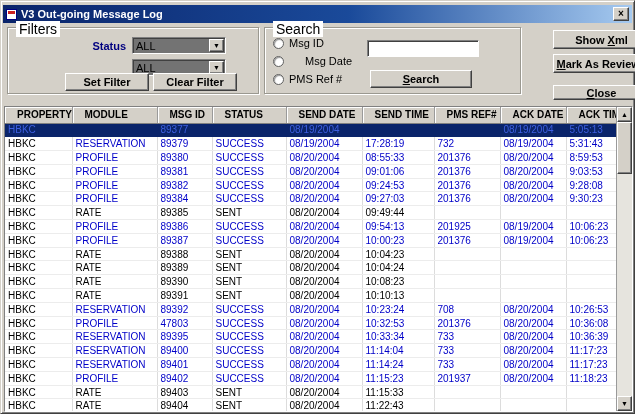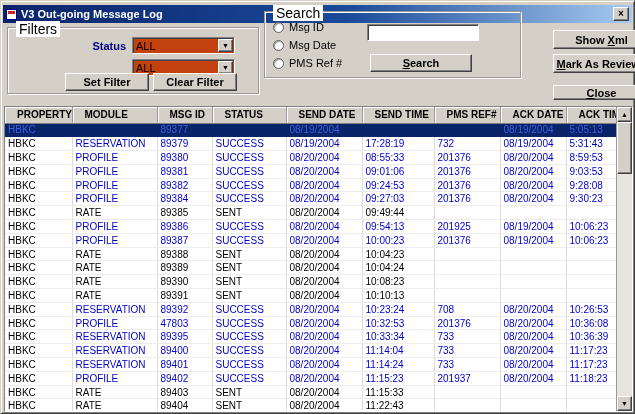--- a/index.html
+++ b/index.html
@@ -39,32 +39,32 @@
   .groupbox {
     position:absolute;
     border:1px solid #9a9890;
     box-shadow: inset 1px 1px 0 #ffffff, 1px 1px 0 #ffffff;
   }
   .group-label {
     position:absolute; top:-7px; left:8px; background:#ffffff;
     padding:0 3px; font-size:14px; color:#000;
   }
   .groupbox.filters { left:6px; top:26px; width:252px; height:67px; }
-  .groupbox.search  { left:263px; top:10px; width:257px; height:67px; }
+  .groupbox.search  { left:263px; top:26px; width:257px; height:67px; }
 
   .field-label {
     position:absolute; left:0; width:118px; text-align:right;
     font-size:11px; font-weight:bold; color:#000080; white-space:nowrap;
   }
   .status-label { top:12px; }
   .module-label { top:34px; }
 
   
   .combo {
-    position:absolute; left:124px; width:103px; height:17px; background:#c2410c;
+    position:absolute; left:124px; width:94px; height:17px; background:#737373;
     border:1px solid; border-color:#808080 #ffffff #ffffff #808080;
     box-shadow: inset 1px 1px 0 #404040;
     display:flex; align-items:center; cursor:default;
   }
   .combo-status { top:9px; }
   .combo-module { top:31px; }
   .combo-text { flex:1 1 auto; font-size:11px; padding-left:3px; color:#000; }
   .combo-arrow {
     flex:0 0 auto; width:15px; height:13px; margin-right:1px;
     background:#d4d0c8;
@@ -84,21 +84,21 @@
   .btn-set    { left:34px;  top:45px; width:84px;  height:18px; }
   .btn-clear  { left:122px; top:45px; width:84px;  height:18px; }
   .btn-search { left:82px;  top:42px; width:102px; height:18px; }
   .btn-showxml { left:529px; top:29px; width:97px; height:19px; }
   .btn-mark    { left:529px; top:53px; width:97px; height:19px; }
   .btn-close   { left:529px; top:84px; width:97px; height:15px; }
 
   
   .radio-row { position:absolute; left:8px; display:flex; align-items:center; cursor:default; }
   .radio-row.r1 { top:9px; }
-  .radio-row.r2 { top:27px; }
+  .radio-row.r2 { top:27px;gap:16px; }
   .radio-row.r3 { top:45px; }
   .radio-circle {
     width:11px; height:11px; border-radius:50%; background:#ffffff;
     border:1px solid #606060;
     box-shadow: inset 1px 1px 1px #9a9a9a;
     margin-right:5px; flex:0 0 auto;
   }
   .radio-label { font-size:11px; color:#000; white-space:nowrap; }
 
   

